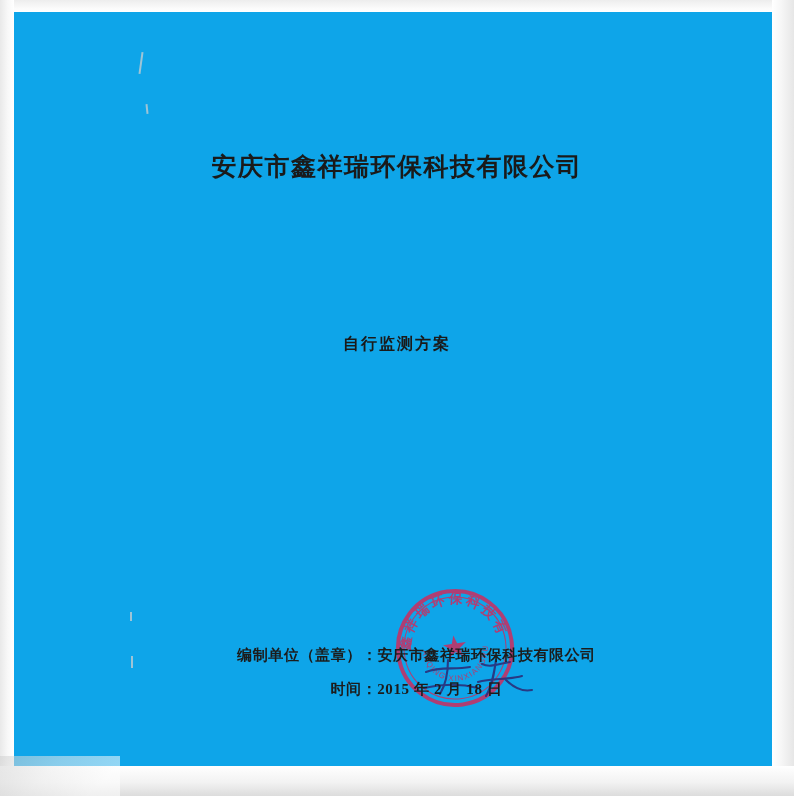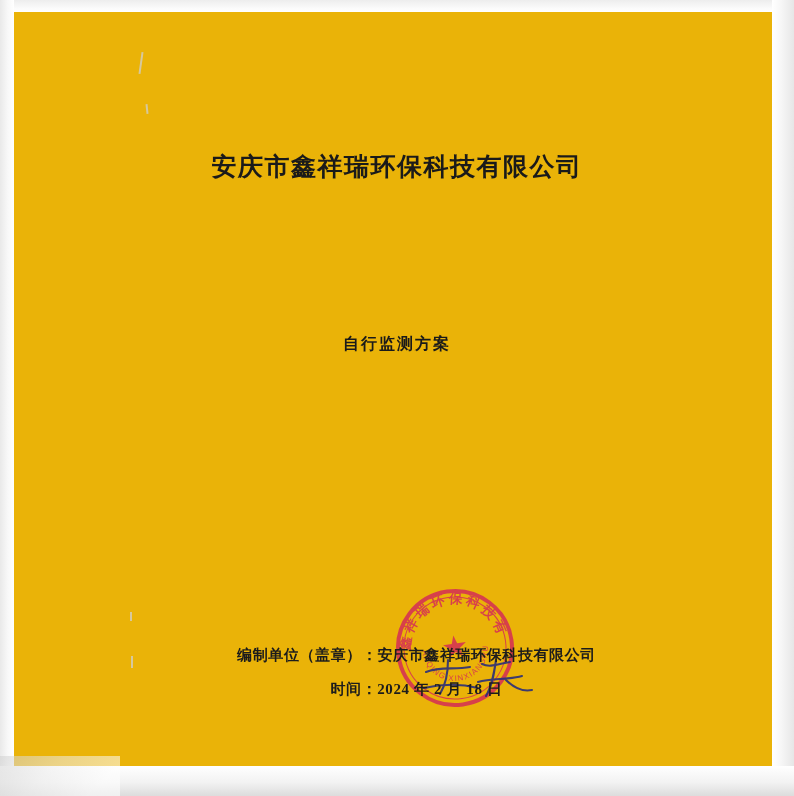--- a/index.html
+++ b/index.html
@@ -15,21 +15,21 @@
     font-family: "Liberation Serif", "DejaVu Serif", serif;
   }
 
   
   #page-scan {
     position: absolute;
     left: 0;
     top: 0;
     width: 794px;
     height: 796px;
-    background: #eab308;
+    background: #0ea5e9;
   }
 
   
   .scan-edge-left {
     position: absolute;
     left: 0; top: 0;
     width: 14px; height: 796px;
     background: linear-gradient(to right, #e9e9e9 0%, #f8f8f8 55%, #ffffff 100%);
   }
   .scan-edge-right {
@@ -177,16 +177,16 @@
         <path d="M64,10 C72,14 80,10 92,8"></path>
         <path d="M78,6 C76,20 74,32 68,42"></path>
         <path d="M60,28 C74,24 90,26 104,22"></path>
         <path d="M88,26 C96,34 104,38 114,36"></path>
       </g>
     </svg>
   </div>
 
   <div class="footer-block">
     <div class="footer-line">编制单位（盖章）：安庆市鑫祥瑞环保科技有限公司</div>
-    <div class="footer-line">时间：2024 年 2 月 18 日</div>
+    <div class="footer-line">时间：2015 年 2 月 18 日</div>
   </div>
 
 </div>
 
 </body></html>

